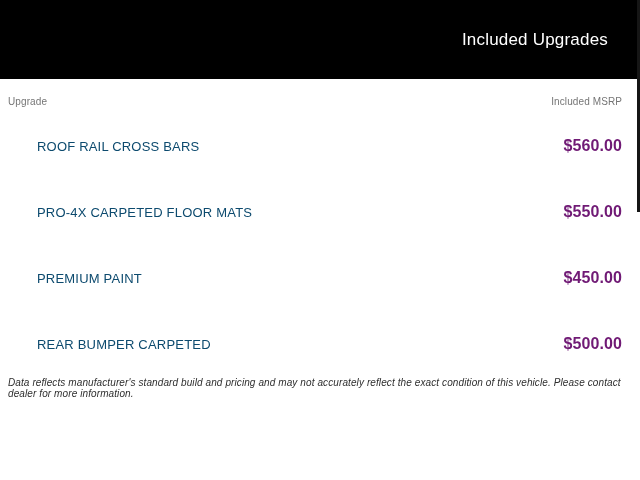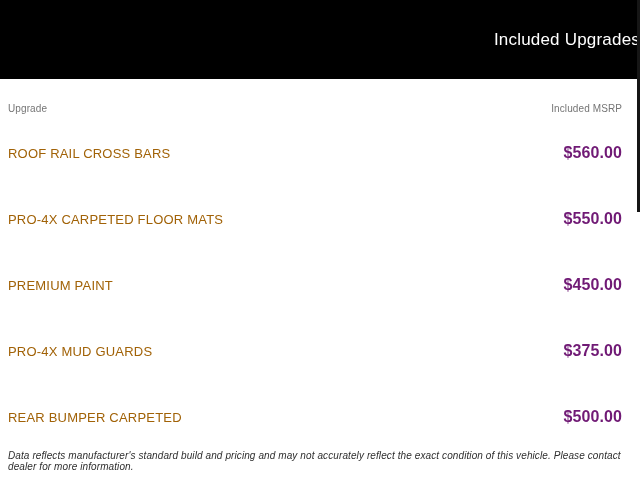--- a/index.html
+++ b/index.html
@@ -15,53 +15,55 @@
     background: #ffffff;
     overflow: hidden;
   }
   .banner {
     box-sizing: border-box;
     height: 79px;
     background: #000000;
     display: flex;
     align-items: center;
     justify-content: flex-end;
+    padding-right: 32px;
   }
   .banner-title {
     color: #ffffff;
     font-size: 17px;
     letter-spacing: 0.2px;
     font-weight: 400;
   }
   .content {
     box-sizing: border-box;
     padding: 0 18px 0 8px;
   }
   .cols-row {
     display: flex;
     justify-content: space-between;
     align-items: baseline;
-    padding-top: 24px;
+    padding-top: 17px;
     font-size: 10px;
     color: #757575;
     letter-spacing: 0.1px;
   }
   .rows {
     margin-top: 6px;
   }
   .upgrade-row {
     height: 66px;
     display: flex;
     justify-content: space-between;
     align-items: center;
   }
   .upgrade-name {
     font-size: 13px;
-    color: #a16207;
+    color: #0c4a6e;
     letter-spacing: 0.2px;
+    margin-left: 29px;
   }
   .upgrade-price {
     font-size: 16px;
     font-weight: 700;
     color: #701a75;
     letter-spacing: 0.1px;
   }
   .disclaimer {
     font-size: 10px;
     font-style: italic;
@@ -103,24 +105,20 @@
         <div class="upgrade-row">
           <div class="upgrade-name">PRO-4X CARPETED FLOOR MATS</div>
           <div class="upgrade-price">$550.00</div>
         </div>
 
         <div class="upgrade-row">
           <div class="upgrade-name">PREMIUM PAINT</div>
           <div class="upgrade-price">$450.00</div>
         </div>
 
-        <div class="upgrade-row">
-          <div class="upgrade-name">PRO-4X MUD GUARDS</div>
-          <div class="upgrade-price">$375.00</div>
-        </div>
 
         <div class="upgrade-row">
           <div class="upgrade-name">REAR BUMPER CARPETED</div>
           <div class="upgrade-price">$500.00</div>
         </div>
       </div>
 
     <div class="disclaimer">Data reflects manufacturer's standard build and pricing and may not accurately reflect the exact condition of this vehicle. Please contact dealer for more information.</div>
 
   </div>

